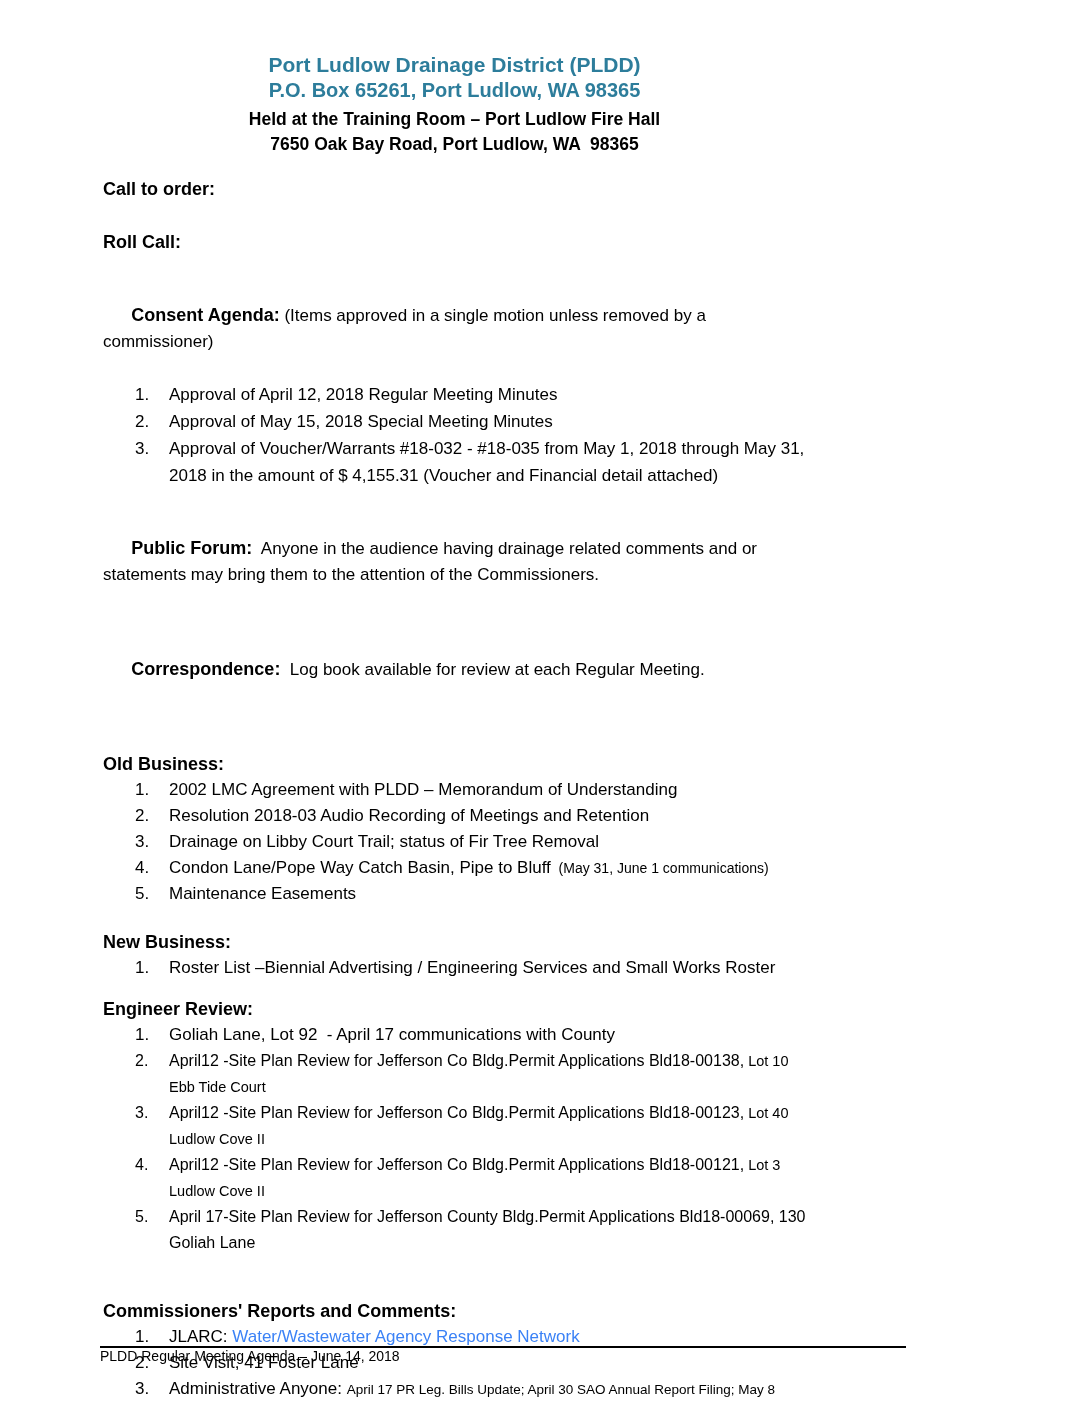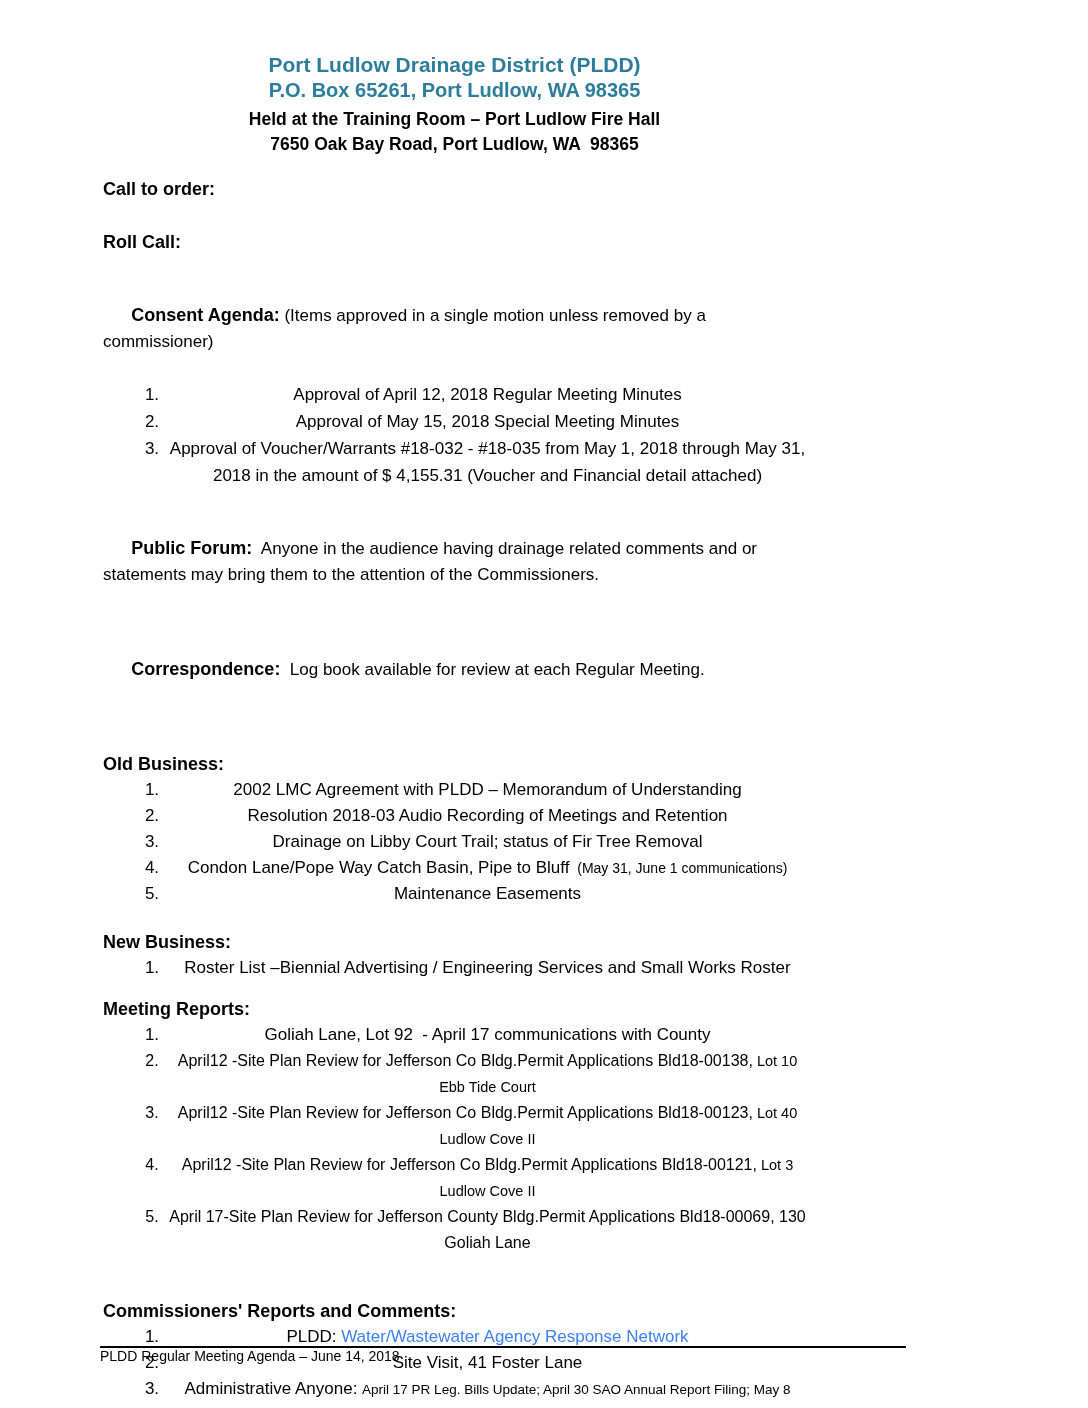--- a/index.html
+++ b/index.html
@@ -49,21 +49,21 @@
   .mt-consent { margin-top:21px; }
   .mt-publicforum { margin-top:20px; }
   .mt-correspondence { margin-top:16px; }
   .mt-oldbusiness { margin-top:42px; }
   .mt-newbusiness { margin-top:22px; }
   .mt-engineer { margin-top:15px; }
   .mt-commissioners { margin-top:42px; }
   .mt-adjournment { margin-top:35px; }
   
   .olist { counter-reset: li; padding-left:32px; }
-  .oli { display:flex; font-size:17px; line-height:27px;text-align:center; }
+  .oli { display:flex; font-size:17px; line-height:27px; }
   .oli .num { counter-increment: li; flex:0 0 34px; }
   .oli .num::before { content: counter(li) "."; }
   .oli .txt { flex:1 1 auto; white-space:pre-wrap; }
   .olist-tight .oli { line-height:26px; }
   .note-small { font-size:14px; }
   .note-small::before { content:"  "; white-space:pre; }
   
   .er-item-rest { font-size:16px; line-height:24px; }
   .er-detail { font-size:14.5px; }
   .er-detail::before { content:" "; white-space:pre; }
@@ -151,21 +151,21 @@
     </div>
 
     <div class="sec-heading mt-newbusiness">New Business:</div>
     <div class="olist olist-tight">
       <div class="oli">
         <span class="num"></span>
         <span class="txt">Roster List –Biennial Advertising / Engineering Services and Small Works Roster</span>
       </div>
     </div>
 
-    <div class="sec-heading mt-engineer">Meeting Reports:</div>
+    <div class="sec-heading mt-engineer">Engineer Review:</div>
     <div class="olist olist-tight">
       <div class="oli">
         <span class="num"></span>
         <span class="txt">Goliah Lane, Lot 92  - April 17 communications with County</span>
       </div>
       <div class="oli er-item-rest">
         <span class="num"></span>
         <span class="txt"><span>April12 -Site Plan Review for Jefferson Co Bldg.Permit Applications Bld18-00138,</span><span class="er-detail">Lot 10 Ebb Tide Court</span></span>
       </div>
       <div class="oli er-item-rest">
@@ -179,21 +179,21 @@
       <div class="oli er-item-rest">
         <span class="num"></span>
         <span class="txt">April 17-Site Plan Review for Jefferson County Bldg.Permit Applications Bld18-00069, 130 Goliah Lane</span>
       </div>
     </div>
 
     <div class="sec-heading mt-commissioners">Commissioners' Reports and Comments:</div>
     <div class="olist olist-tight">
       <div class="oli">
         <span class="num"></span>
-        <span class="txt"><span class="c-label">PLDD:</span><span class="c-gray">Water/Wastewater Agency Response Network</span></span>
+        <span class="txt"><span class="c-label">JLARC:</span><span class="c-gray">Water/Wastewater Agency Response Network</span></span>
       </div>
       <div class="oli">
         <span class="num"></span>
         <span class="txt">Site Visit, 41 Foster Lane</span>
       </div>
       <div class="oli">
         <span class="num"></span>
         <span class="txt"><span class="c-label">Administrative Anyone:</span><span class="c-detail">April 17 PR Leg. Bills Update; April 30 SAO Annual Report Filing; May 8 JLARC filing &lt;$100k; May 24 MRSC Rosters Webinar; May 31 SOS Archives Building PR Management</span></span>
       </div>
     </div>

